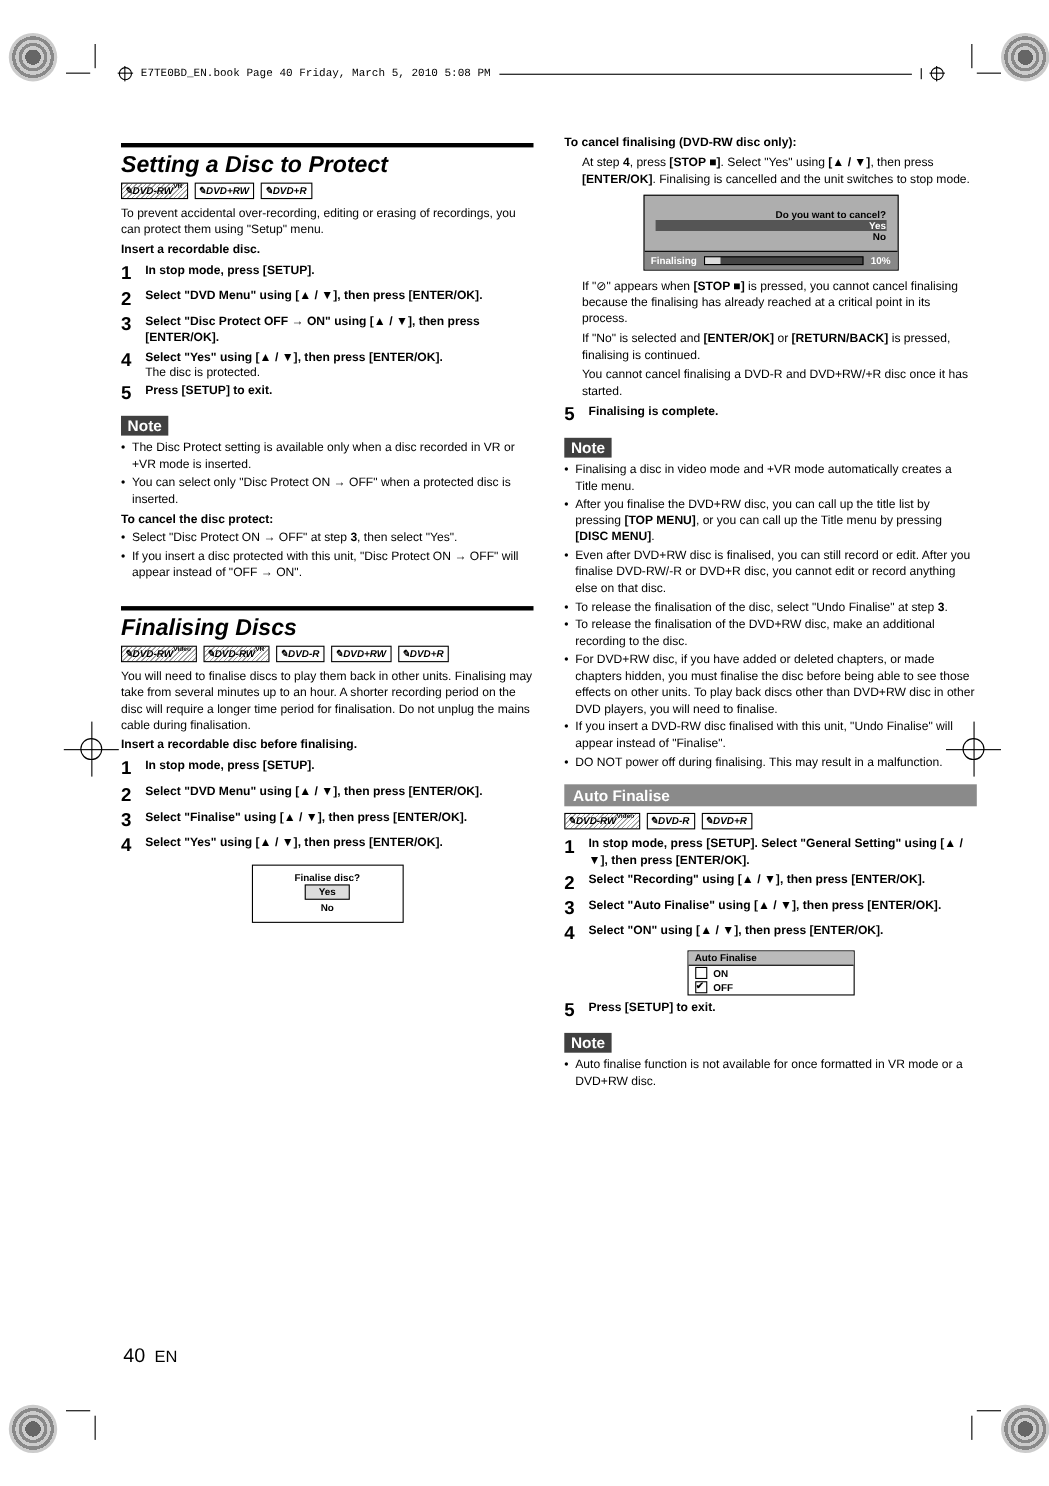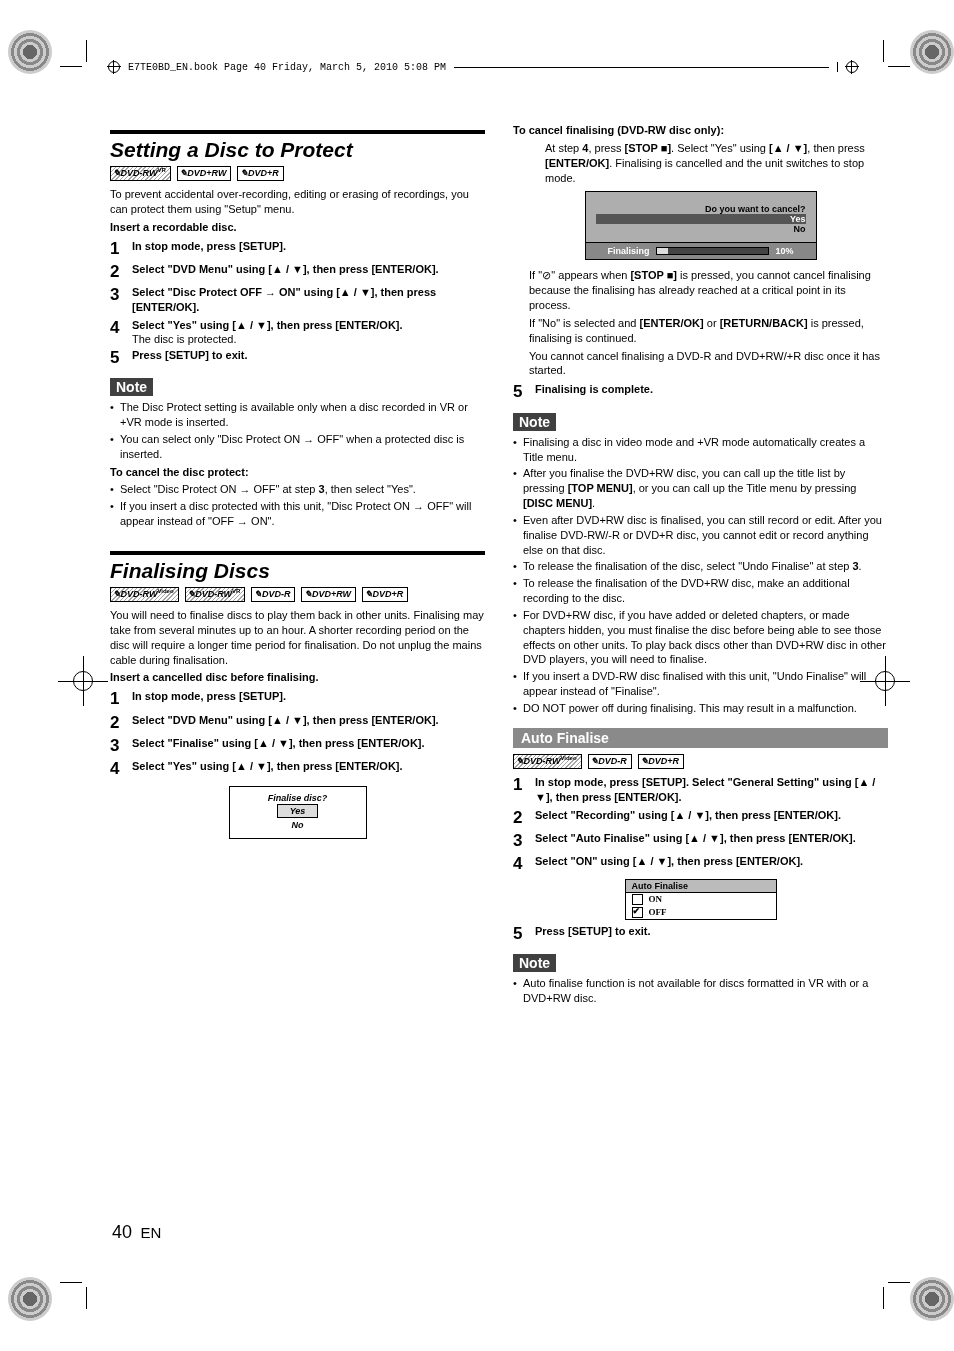--- a/index.html
+++ b/index.html
@@ -127,21 +127,20 @@
   }
   .dialog {
     width: 218px;
     margin: 6px auto;
     border:1px solid #000;
     padding: 6px 8px 6px;
     background:#fff;
     text-align:center;
     font-size:9px;
     font-weight:bold;
-    font-style:italic;
   }
   .dialog .opt-sel {
     display:inline-block;
     border:1px solid #000;
     background:#ddd;
     padding:0 12px;
     line-height:12px;
     margin:1px 0;
   }
   .dialog .opt { line-height:13px; }
@@ -153,34 +152,34 @@
     font-size:9px;
     font-weight:bold;
   }
   .dialog2-inner { padding: 12px 10px 8px; text-align:right; }
   .dialog2-foot {
     border-top:1px solid #000;
     background:#888;
     display:flex;
     align-items:center;
     gap:6px;
-    padding:3px 22px;
+    padding:3px 6px;
     color:#fff;
   }
   .prog-track { flex:1; height:6px; background:#444; border:1px solid #000; position:relative; }
   .prog-fill { position:absolute; left:0; top:0; bottom:0; width:10%; background:#ddd; }
   .opt-list {
     width: 150px;
     margin: 4px auto;
     border:1px solid #000;
     font-size:9px;
     font-weight:bold;
   }
   .opt-list-head { background:#bbb; border-bottom:1px solid #000; padding:1px 6px; }
-  .opt-list-row { display:flex; align-items:flex-start; gap:6px; padding:1px 6px;font-family:Liberation Serif, serif; }
+  .opt-list-row { display:flex; align-items:flex-end; gap:6px; padding:1px 6px; }
   .chk { width:9px; height:9px; border:1px solid #000; display:inline-block; position:relative; }
   .chk.checked::after { content:'✔'; position:absolute; font-size:9px; left:0; top:-2px; }
   .page-num { position:absolute; bottom:108px; left:112px; font-size:15px; }
   .page-num .pn { font-size:18px; font-weight:normal; }
   .glyph { font-family: Arial, sans-serif; font-weight: normal; }
 </style>
 </head>
 <body>
 
 <div class="registration" style="top:30px; left:8px;"></div>
@@ -266,21 +265,21 @@
   <div class="hr-heavy" style="margin-top:22px;"></div>
   <h1 class="sec">Finalising Discs</h1>
   <div class="disc-badges">
     <span class="disc-badge hatched">✎<span>DVD-RW</span><span class="sup">Video</span></span>
     <span class="disc-badge hatched">✎<span>DVD-RW</span><span class="sup">VR</span></span>
     <span class="disc-badge">✎<span>DVD-R</span></span>
     <span class="disc-badge">✎<span>DVD+RW</span></span>
     <span class="disc-badge">✎<span>DVD+R</span></span>
   </div>
   <p>You will need to finalise discs to play them back in other units. Finalising may take from several minutes up to an hour. A shorter recording period on the disc will require a longer time period for finalisation. Do not unplug the mains cable during finalisation.</p>
-  <p class="bold">Insert a cancelled disc before finalising.</p>
+  <p class="bold">Insert a recordable disc before finalising.</p>
   <ol class="steps">
     <li>
             <span class="num">1</span>
             <div class="body">
               <div class="step-head">In stop mode, press [SETUP].</div>
             </div>
           </li>
     <li>
             <span class="num">2</span>
             <div class="body">
@@ -302,21 +301,21 @@
   </ol>
   <div class="dialog" style="width:120px;">
     <div>Finalise disc?</div>
     <div class="opt-sel">Yes</div>
     <div class="opt">No</div>
   </div>
 </div>
 
 <div class="col">
   <p class="bold">To cancel finalising (DVD-RW disc only):</p>
-  <p style="margin-left:32px;">
+  <p style="margin-left:16px;">
     <span>At step </span><b>4</b><span>, press </span><b>[STOP ■]</b><span>. Select "Yes" using </span><b>[▲ / ▼]</b><span>, then press </span><b>[ENTER/OK]</b><span>. Finalising is cancelled and the unit switches to stop mode.</span>
   </p>
   <div class="dialog2">
     <div class="dialog2-inner">
       <div>Do you want to cancel?</div>
       <div class="opt-sel" style="background:#555;color:#fff;border-color:#000;">Yes</div>
       <div class="opt">No</div>
     </div>
     <div class="dialog2-foot">
       <span>Finalising</span>
@@ -399,19 +398,19 @@
   <ol class="steps">
     <li>
             <span class="num">5</span>
             <div class="body">
               <div class="step-head">Press [SETUP] to exit.</div>
             </div>
           </li>
   </ol>
   <div class="note-tag">Note</div>
   <ul class="bullets">
-    <li>Auto finalise function is not available for discs formatted in VR with or a DVD+RW disc.</li>
+    <li>Auto finalise function is not available for once formatted in VR mode or a DVD+RW disc.</li>
   </ul>
 </div>
 
 </div>
 <div class="page-num"><span class="pn">40</span>&nbsp;&nbsp;<span>EN</span></div>
 </div>
 
 </body></html>

